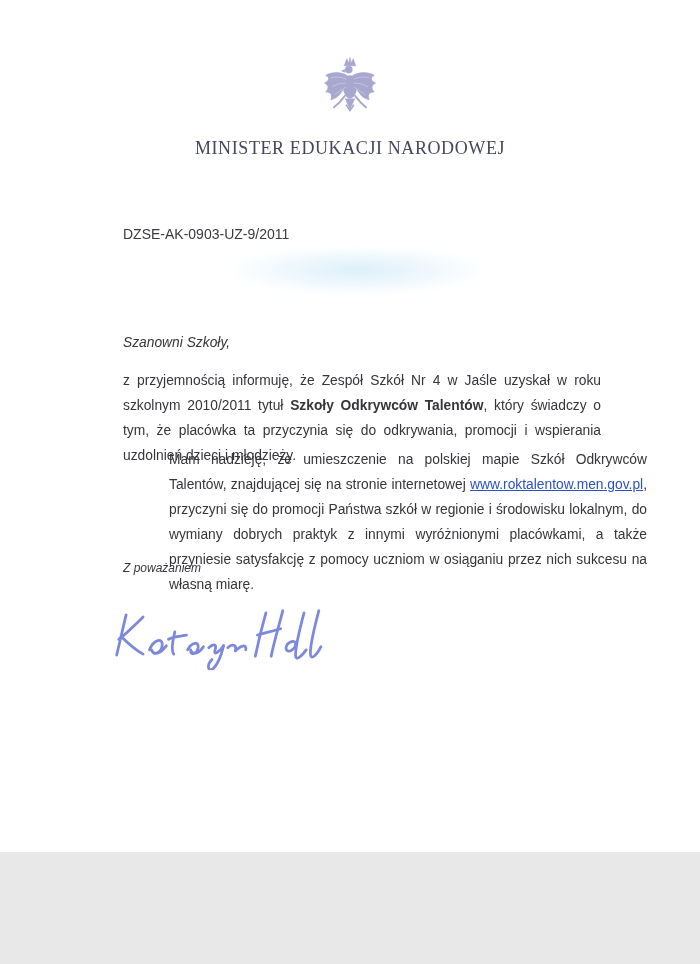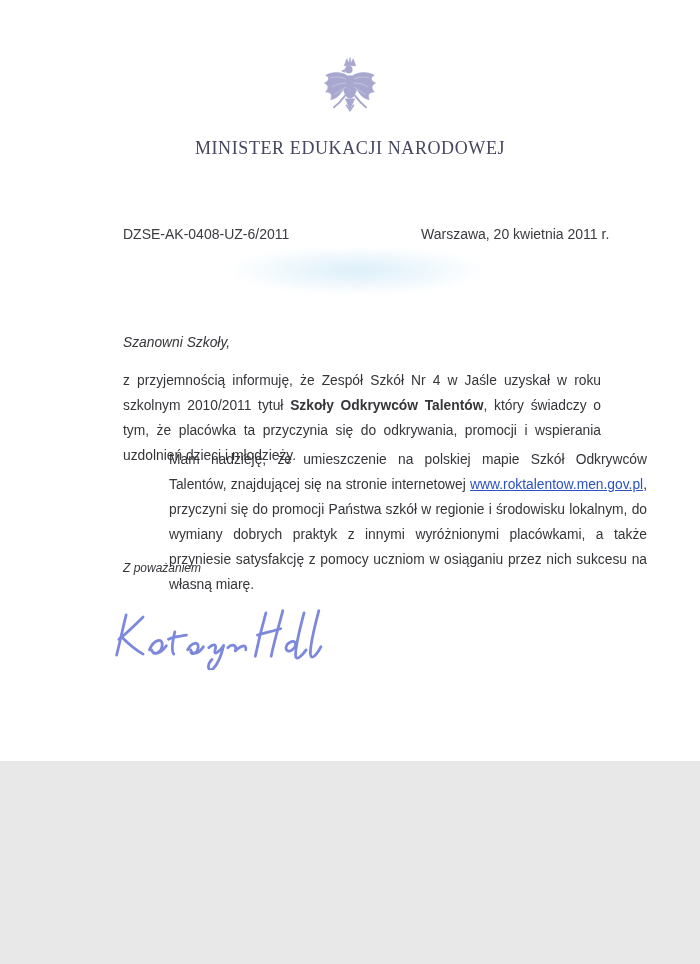--- a/index.html
+++ b/index.html
@@ -1,18 +1,18 @@
 <!DOCTYPE html>
 <html><head>
 <meta charset="utf-8">
 <style>
   * { margin:0; padding:0; box-sizing:border-box; }
   html,body { background:#e8e8e8; }
   .page {
-    position:relative; width:700px; height:761px; margin:0 auto;
+    position:relative; width:700px; height:852px; margin:0 auto;
     background:#ffffff; overflow:hidden;
     font-family:"Liberation Sans", sans-serif; color:#35353a;
   }
   
   .emblem { position:absolute; top:56px; left:0; right:0; text-align:center;
             filter:blur(0.4px); opacity:.9; }
   .letterhead-title {
     position:absolute; top:138px; left:0; right:0; text-align:center;
     font-family:"Liberation Serif", serif; font-size:18px; letter-spacing:.6px;
     color:#46465e;
@@ -85,22 +85,21 @@
 
       <g stroke="#ffffff" stroke-width="1" opacity=".5" fill="none">
         <path d="M56,36 C64,32 72,32 80,34 M56,42 C64,42 72,44 78,48 M56,48 C62,52 68,56 74,60"></path>
         <path d="M44,36 C36,32 28,32 20,34 M44,42 C36,42 28,44 22,48 M44,48 C38,52 32,56 26,60"></path>
       </g>
     </svg>
   </div>
 
   <div class="letterhead-title">MINISTER EDUKACJI NARODOWEJ</div>
 
-  <div class="ref-number">DZSE-AK-0408-UZ-6/2011</div>
-  <div class="dateline">Warszawa, 20 kwietnia 2011 r.</div>
+  <div class="ref-number">DZSE-AK-0903-UZ-9/2011</div>
 
   <div class="smudge"></div>
 
   <div class="salutation">Szanowni Szkoły,</div>
 
   <p class="para para-1"><span>z przyjemnością informuję, że Zespół Szkół Nr 4 w Jaśle uzyskał w roku szkolnym 2010/2011 tytuł </span><b>Szkoły Odkrywców Talentów</b><span>, który świadczy o tym, że placówka ta przyczynia się do odkrywania, promocji i wspierania uzdolnień dzieci i młodzieży.</span></p>
 
   <p class="para para-2"><span>Mam nadzieję, że umieszczenie na polskiej mapie Szkół Odkrywców Talentów, znajdującej się na stronie internetowej </span><a class="weblink">www.roktalentow.men.gov.pl</a><span>, przyczyni się do promocji Państwa szkół w regionie i środowisku lokalnym, do wymiany dobrych praktyk z innymi wyróżnionymi placówkami, a także przyniesie satysfakcję z pomocy uczniom w osiąganiu przez nich sukcesu na własną miarę.</span></p>
 
   <div class="closing">Z poważaniem</div>

